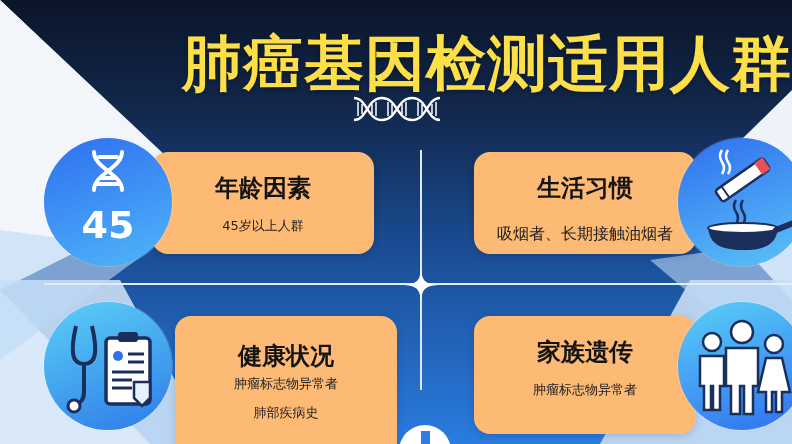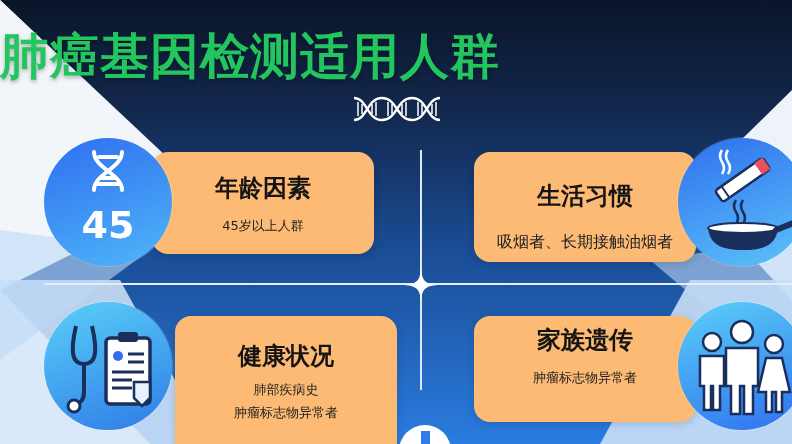--- a/index.html
+++ b/index.html
@@ -1,19 +1,19 @@
 <!DOCTYPE html>
 <html><head>
 <meta charset="utf-8">
 <style>
   html,body{margin:0;padding:0;}
   body{width:792px;height:444px;overflow:hidden;position:relative;font-family:"DejaVu Sans","Liberation Sans",sans-serif;background:#0d1b33;}
   .bg{position:absolute;inset:0;background:linear-gradient(180deg,#0b1529 0%,#12284d 25%,#1a4b92 55%,#2a7ce0 100%);}
   .tri{position:absolute;}
-  .title{position:absolute;left:0;right:0;top:24px;text-align:left;color:#22c55e;font-weight:bold;font-size:49px;letter-spacing:1px;font-family:"DejaVu Sans",sans-serif;text-shadow:0 2px 4px rgba(0,0,0,.3);}
+  .title{position:absolute;left:0;right:0;top:24px;text-align:right;color:#fde047;font-weight:bold;font-size:60px;letter-spacing:1px;font-family:"DejaVu Sans",sans-serif;text-shadow:0 2px 4px rgba(0,0,0,.3);}
   .dna{position:absolute;left:352px;top:95px;}
   .card{position:absolute;background:#fdba74;border-radius:16px;width:222px;height:102px;text-align:center;box-shadow:0 2px 8px rgba(0,0,0,.15);}
   .card h3{margin:0;font-size:24px;font-weight:bold;color:#141414;}
   .card p{margin:0;font-size:13px;color:#222;line-height:23px;}
   .circle{position:absolute;width:128px;height:128px;border-radius:50%;background:linear-gradient(160deg,#2f6ff0 0%,#4fb6f8 100%);box-shadow:0 0 0 1px rgba(255,255,255,.2);}
   .vline{position:absolute;width:2px;background:#dde8f8;}
   .hline{position:absolute;height:2px;background:#e3edf9;}
 </style>
 </head>
 <body>
@@ -70,21 +70,21 @@
       <path d="M50,14 C50,30 78,36 78,52"></path>
       <path d="M78,14 C78,30 50,36 50,52"></path>
       <line x1="55" y1="19" x2="73" y2="19"></line>
         <line x1="57" y1="40" x2="71" y2="40"></line>
       <line x1="54" y1="46" x2="74" y2="46"></line>
     </g>
     <text x="64" y="100" text-anchor="middle" font-family="DejaVu Sans,sans-serif" font-weight="bold" font-size="38" fill="#fff">45</text>
   </svg>
 </div>
 
-<div class="card" style="left:474px;top:152px;padding-top:28px;height:82px;">
+<div class="card" style="left:474px;top:152px;padding-top:20px;height:82px;">
   <h3>生活习惯</h3>
   <p style="margin-top:18px;font-size:16px;">吸烟者、长期接触油烟者</p>
 </div>
 <div class="circle" style="left:678px;top:138px;background:linear-gradient(160deg,#2f6ff0 0%,#5cc4f7 100%);">
   <svg width="128" height="128" viewBox="0 0 128 128" style="position:absolute;left:0;top:0;">
     <g transform="rotate(-35 60 44)">
       <rect x="36" y="38" width="58" height="14" rx="3" fill="#fff" stroke="#1b2f5c" stroke-width="2.5"></rect>
       <rect x="84" y="38" width="10" height="14" fill="#e8505b"></rect>
       <line x1="44" y1="38" x2="44" y2="52" stroke="#1b2f5c" stroke-width="2"></line>
     </g>
@@ -93,43 +93,43 @@
     <path d="M58,62 q-4,6 0,12 q4,6 0,12" stroke="#1b2f5c" stroke-width="2.5" fill="none"></path>
     <path d="M65,62 q-4,6 0,12 q4,6 0,12" stroke="#1b2f5c" stroke-width="2.5" fill="none"></path>
     <path d="M30,90 L100,90 C98,106 88,112 65,112 C42,112 32,106 30,90Z" fill="#1b2f5c"></path>
     <ellipse cx="65" cy="90" rx="35" ry="5" fill="#fff" stroke="#1b2f5c" stroke-width="2"></ellipse>
     <line x1="98" y1="92" x2="128" y2="80" stroke="#1b2f5c" stroke-width="6" stroke-linecap="round"></line>
   </svg>
 </div>
 
 <div class="card" style="left:152px;top:316px;padding-top:24px;height:118px;margin-left:23px;">
   <h3>健康状况</h3>
+  <p>肿瘤标志物异常者</p>
   <p style="margin-top:6px;">肺部疾病史</p>
-  <p>肿瘤标志物异常者</p>
 </div>
 <div class="circle" style="left:44px;top:302px;background:linear-gradient(160deg,#5ad0f7 0%,#2f7be8 100%);">
   <svg width="128" height="128" viewBox="0 0 128 128" style="position:absolute;left:0;top:0;">
     <path d="M32,24 C26,50 28,62 40,62 C52,62 54,50 48,24" stroke="#1b2f5c" stroke-width="4" fill="none"></path>
     <path d="M40,62 L40,90 C40,100 34,102 30,102" stroke="#1b2f5c" stroke-width="4" fill="none"></path>
     <circle cx="30" cy="104" r="6" fill="#fff" stroke="#1b2f5c" stroke-width="3"></circle>
     <rect x="62" y="36" width="44" height="66" rx="4" fill="#fff" stroke="#1b2f5c" stroke-width="3.5"></rect>
     <rect x="74" y="30" width="20" height="10" rx="3" fill="#1b2f5c"></rect>
     <circle cx="74" cy="54" r="5" fill="#2f6ff0"></circle>
     <g stroke="#1b2f5c" stroke-width="3">
         <line x1="84" y1="52" x2="100" y2="52"></line>
         <line x1="84" y1="60" x2="100" y2="60"></line>
         <line x1="68" y1="70" x2="100" y2="70"></line>
         <line x1="68" y1="78" x2="88" y2="78"></line>
         <line x1="68" y1="86" x2="88" y2="86"></line>
       </g>
     <path d="M90,80 L106,80 L106,96 L98,104 L90,96Z" fill="#e6f2ff" stroke="#1b2f5c" stroke-width="2.5"></path>
   </svg>
 </div>
 
-<div class="card" style="left:474px;top:316px;padding-top:8px;height:98px;">
+<div class="card" style="left:474px;top:316px;padding-top:20px;height:98px;">
   <h3>家族遗传</h3>
   <p style="margin-top:10px;">肿瘤标志物异常者</p>
 </div>
 <div class="circle" style="left:678px;top:302px;background:linear-gradient(160deg,#5ad0f7 0%,#2f6ff0 100%);">
   <svg width="128" height="128" viewBox="0 0 128 128" style="position:absolute;left:0;top:0;">
     <g fill="#fff" stroke="#1b2f5c" stroke-width="2.5">
       <circle cx="34" cy="40" r="9"></circle>
       <path d="M22,54 h24 v30 h-4 v24 h-7 v-24 h-2 v24 h-7 v-24 h-4Z"></path>
       <circle cx="64" cy="30" r="11"></circle>
       <path d="M48,46 h32 v38 h-5 v28 h-9 v-28 h-4 v28 h-9 v-28 h-5Z"></path>

